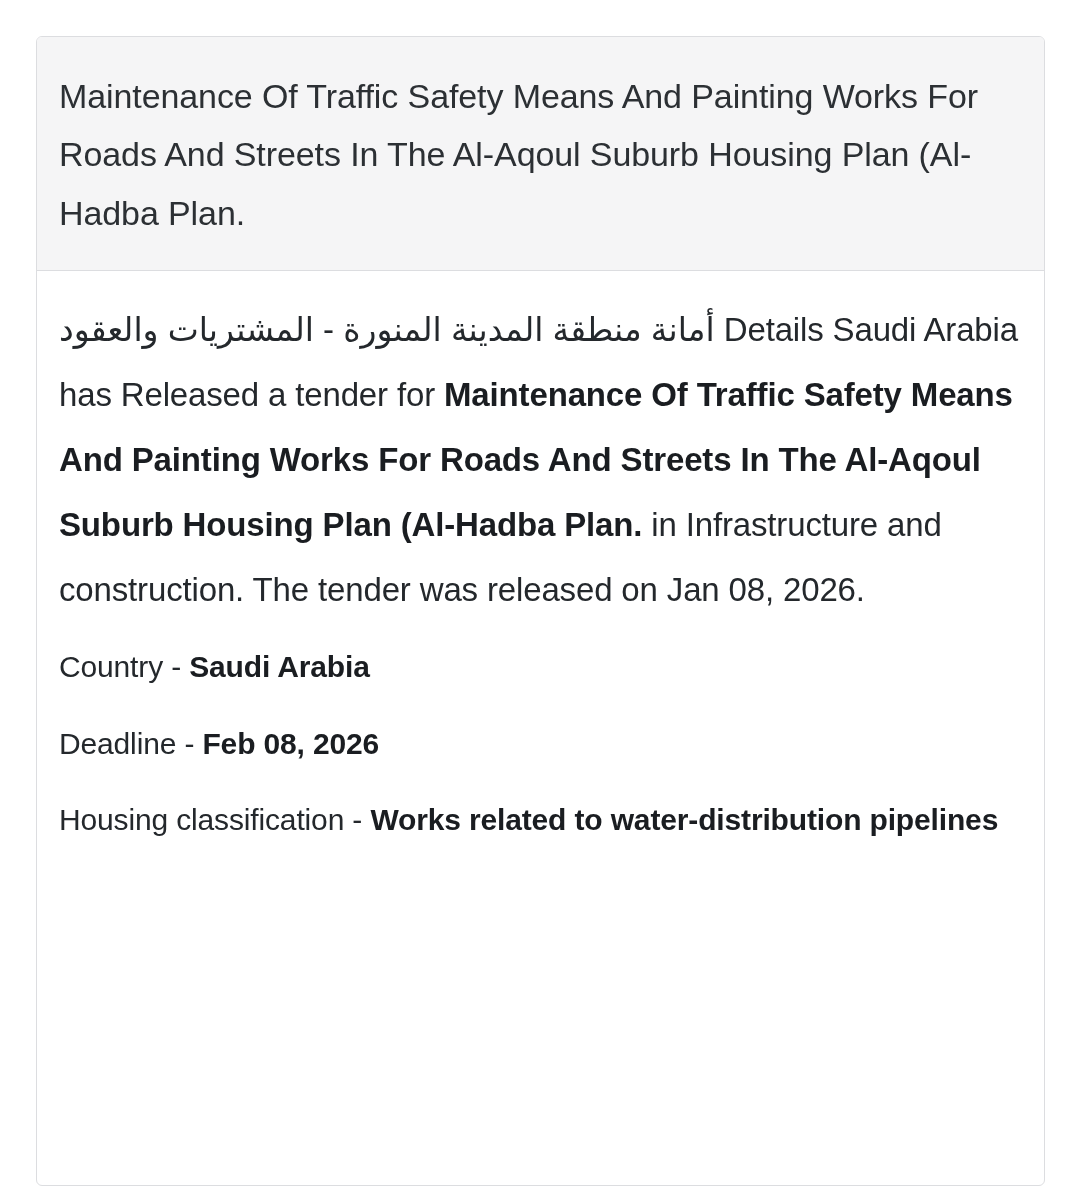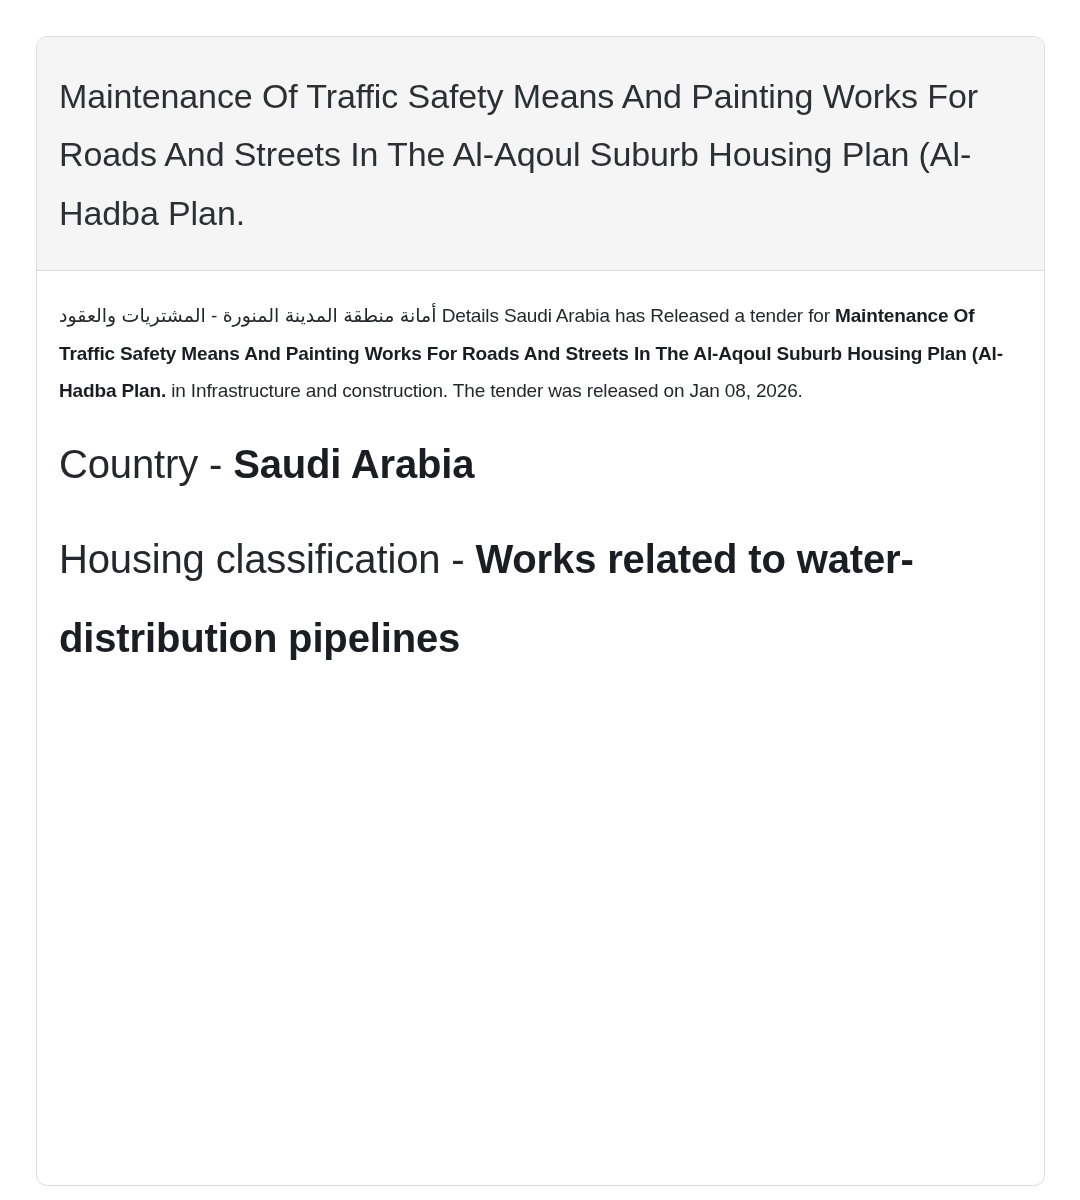--- a/index.html
+++ b/index.html
@@ -20,21 +20,21 @@
     width: 1080px;
     height: 1200px;
     box-sizing: border-box;
     padding: 36px 35px 0 36px;
   }
 
   .card {
     box-sizing: border-box;
     width: 1009px;
     border: 1px solid #dcdde0;
-    border-radius: 11px;
+    border-radius: 6px;
     background: #ffffff;
     overflow: hidden;
     min-height: 1150px;
   }
 
   .card-header {
     box-sizing: border-box;
     background: #f5f5f6;
     border-bottom: 1px solid #dcdde0;
     padding: 30px 22px 28px 22px;
@@ -50,21 +50,21 @@
   }
 
   .card-body {
     box-sizing: border-box;
     background: #ffffff;
     padding: 26px 22px 30px 22px;
   }
 
   .para {
     margin: 0 0 6px 0;
-    font-size: 19px;
+    font-size: 33px;
     line-height: 1.97;
     color: #24282c;
     font-weight: 400;
     letter-spacing: -0.15px;
   }
 
   .para b,
   .field-value {
     font-weight: 700;
     color: #1a1d21;
@@ -73,21 +73,21 @@
   .arabic {
     font-weight: 400;
     color: #24282c;
     direction: rtl;
     unicode-bidi: isolate;
   }
 
   .field {
     margin: 0;
     padding: 9px 0 8px 0;
-    font-size: 40px;
+    font-size: 30px;
     line-height: 1.97;
     color: #24282c;
     font-weight: 400;
     letter-spacing: -0.15px;
   }
 
   .field-label {
     font-weight: 400;
     color: #24282c;
   }
@@ -117,20 +117,25 @@
         <span>The tender was released on Jan 08, 2026.</span>
       </p>
 
       <p class="field">
         <span class="field-label">Country</span>
         <span class="dash">-</span>
         <span class="field-value">Saudi Arabia</span>
       </p>
 
 
+      <p class="field">
+        <span class="field-label">Deadline</span>
+        <span class="dash">-</span>
+        <span class="field-value">Feb 08, 2026</span>
+      </p>
 
 
       <p class="field">
         <span class="field-label">Housing classification</span>
         <span class="dash">-</span>
         <span class="field-value">Works related to water-distribution pipelines</span>
       </p>
 
     </div>
   </div>

